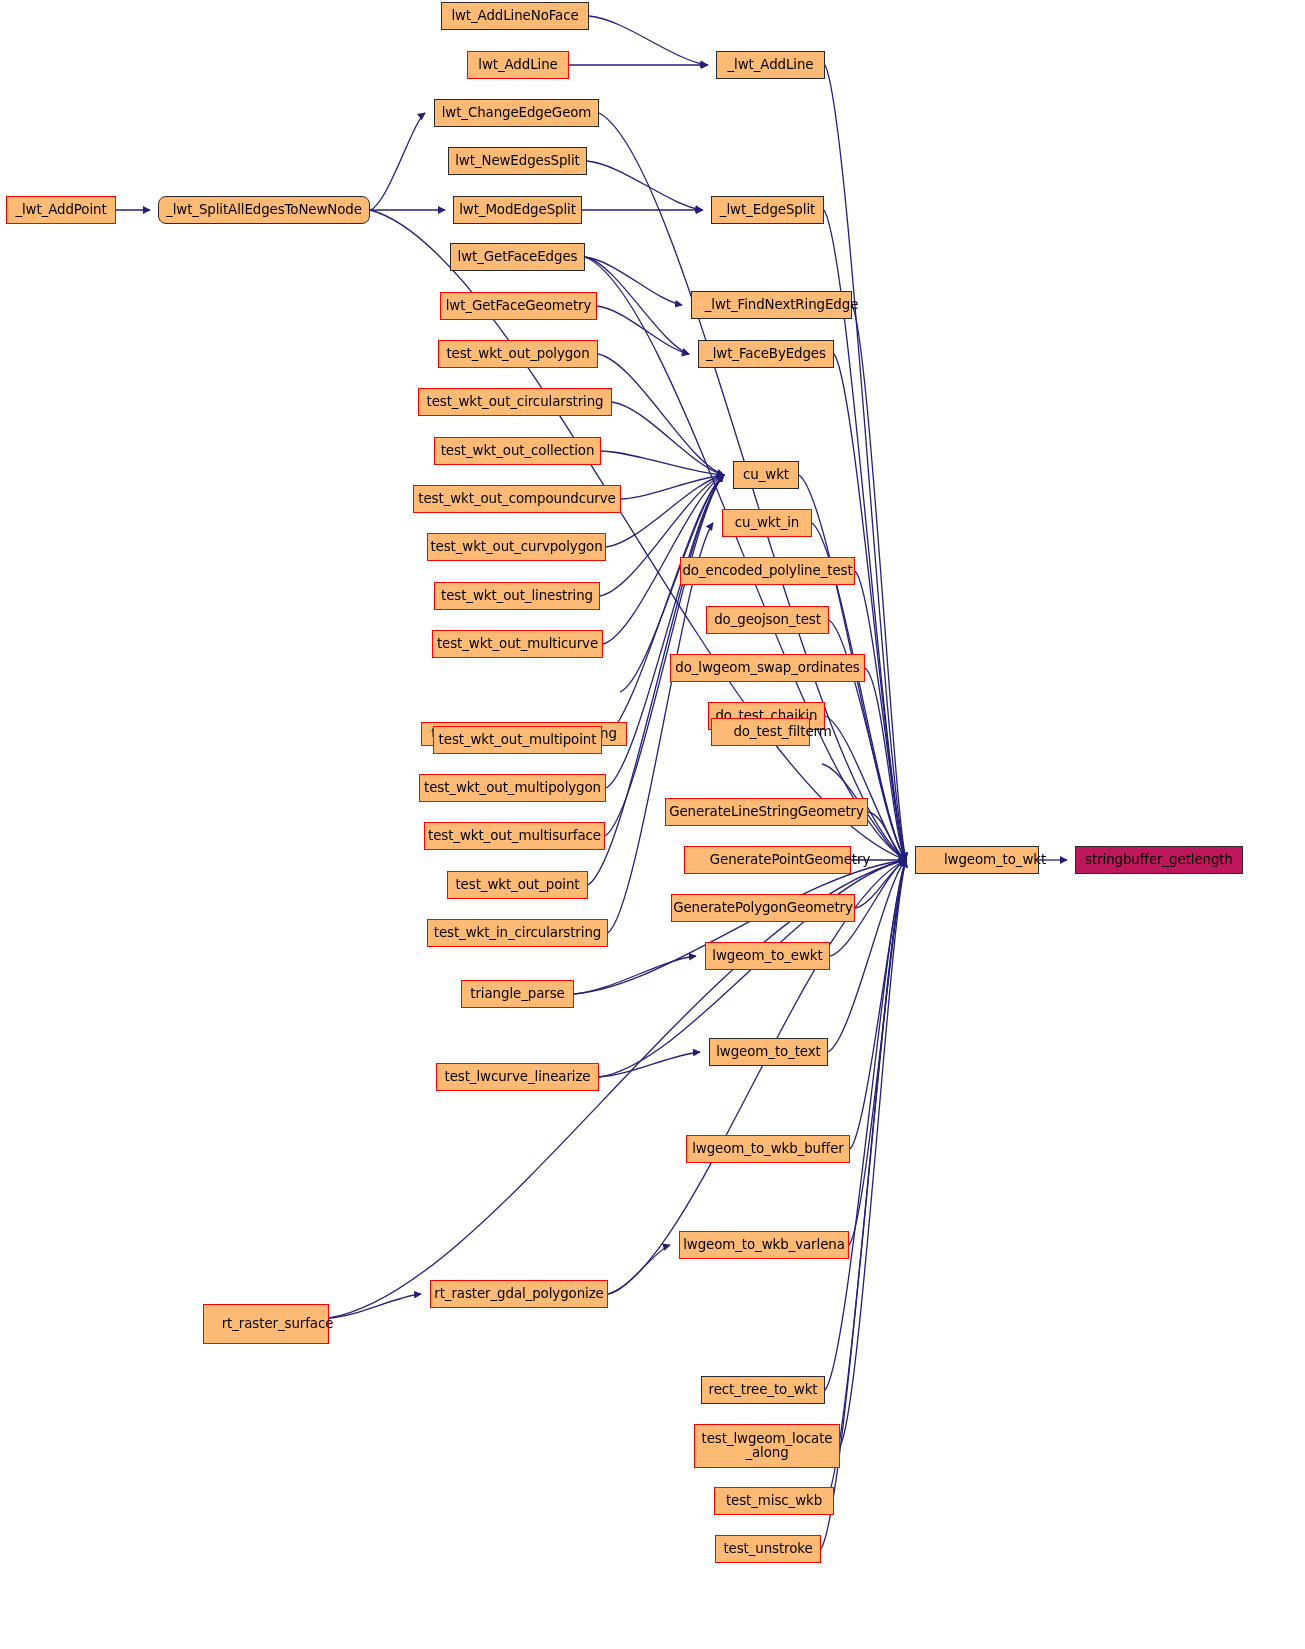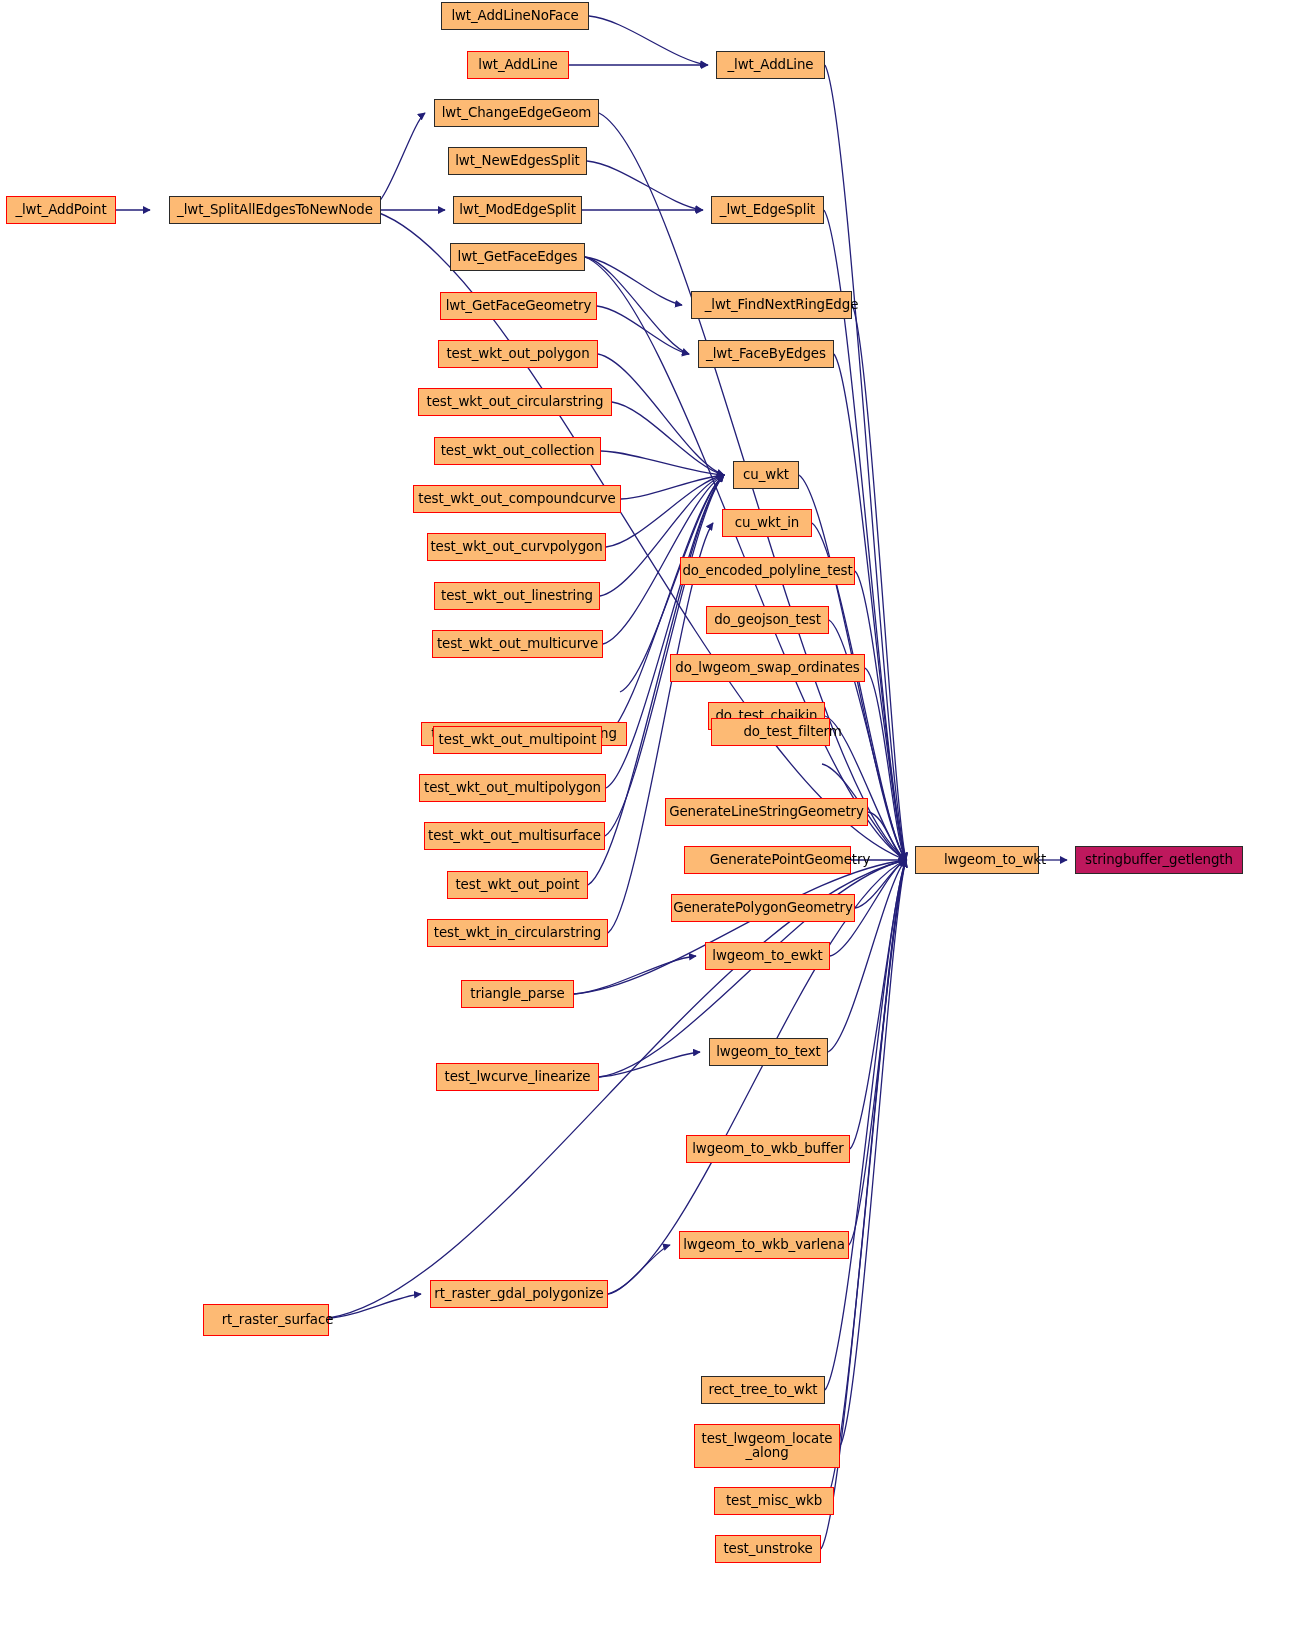--- a/index.html
+++ b/index.html
@@ -122,21 +122,21 @@
         <path d="M 1039 860 L 1067 860" marker-end="url(#arrow)"></path>
       </g>
   </svg>
   <div id="node-layer">
       <div class="node black" style="left: 441px; top: 2px; width: 148px; height: 28px;"><span>lwt_AddLineNoFace</span></div>
       <div class="node red" style="left: 467px; top: 51px; width: 102px; height: 28px;"><span>lwt_AddLine</span></div>
       <div class="node black" style="left: 716px; top: 51px; width: 109px; height: 28px;"><span>_lwt_AddLine</span></div>
       <div class="node black" style="left: 434px; top: 99px; width: 165px; height: 28px;"><span>lwt_ChangeEdgeGeom</span></div>
       <div class="node black" style="left: 448px; top: 147px; width: 139px; height: 28px;"><span>lwt_NewEdgesSplit</span></div>
       <div class="node red" style="left: 6px; top: 196px; width: 110px; height: 28px;"><span>_lwt_AddPoint</span></div>
-      <div class="node black" style="left: 169px; top: 196px; width: 212px; height: 28px;"><span>_lwt_SplitAllEdgesToNewNode</span></div>
+      <div class="node black" style="left: 158px; top: 196px; width: 212px; height: 28px; border-radius: 8px;"><span>_lwt_SplitAllEdgesToNewNode</span></div>
       <div class="node black" style="left: 453px; top: 196px; width: 129px; height: 28px;"><span>lwt_ModEdgeSplit</span></div>
       <div class="node black" style="left: 711px; top: 196px; width: 113px; height: 28px;"><span>_lwt_EdgeSplit</span></div>
       <div class="node black" style="left: 450px; top: 243px; width: 135px; height: 28px;"><span>lwt_GetFaceEdges</span></div>
       <div class="node black" style="left: 691px; top: 291px; width: 161px; height: 28px; padding-left: 20px;"><span>_lwt_FindNextRingEdge</span></div>
       <div class="node red" style="left: 440px; top: 292px; width: 157px; height: 28px;"><span>lwt_GetFaceGeometry</span></div>
       <div class="node black" style="left: 698px; top: 340px; width: 136px; height: 28px;"><span>_lwt_FaceByEdges</span></div>
       <div class="node red" style="left: 438px; top: 340px; width: 160px; height: 28px;"><span>test_wkt_out_polygon</span></div>
       <div class="node red" style="left: 418px; top: 388px; width: 194px; height: 28px;"><span>test_wkt_out_circularstring</span></div>
       <div class="node red" style="left: 434px; top: 437px; width: 167px; height: 28px;"><span>test_wkt_out_collection</span></div>
       <div class="node black" style="left: 733px; top: 461px; width: 66px; height: 28px;"><span>cu_wkt</span></div>
@@ -144,37 +144,37 @@
       <div class="node red" style="left: 722px; top: 509px; width: 90px; height: 28px;"><span>cu_wkt_in</span></div>
       <div class="node red" style="left: 427px; top: 533px; width: 179px; height: 28px;"><span>test_wkt_out_curvpolygon</span></div>
       <div class="node red" style="left: 680px; top: 557px; width: 175px; height: 28px;"><span>do_encoded_polyline_test</span></div>
       <div class="node red" style="left: 434px; top: 582px; width: 166px; height: 28px;"><span>test_wkt_out_linestring</span></div>
       <div class="node red" style="left: 706px; top: 606px; width: 123px; height: 28px;"><span>do_geojson_test</span></div>
       <div class="node red" style="left: 432px; top: 630px; width: 171px; height: 28px;"><span>test_wkt_out_multicurve</span></div>
       <div class="node red" style="left: 670px; top: 654px; width: 195px; height: 28px;"><span>do_lwgeom_swap_ordinates</span></div>
       <div class="node red" style="left: 421px; top: 678px; width: 206px; height: 24px; margin-top: 44px;"><span>test_wkt_out_multilinestring</span></div>
       <div class="node red" style="left: 708px; top: 702px; width: 117px; height: 28px;"><span>do_test_chaikin</span></div>
       <div class="node red" style="left: 433px; top: 726px; width: 169px; height: 28px;"><span>test_wkt_out_multipoint</span></div>
-      <div class="node red" style="left: 711px; top: 718px; width: 119px; height: 28px; padding-left: 44px;"><span>do_test_filterm</span></div>
+      <div class="node red" style="left: 711px; top: 718px; width: 99px; height: 28px; padding-left: 44px;"><span>do_test_filterm</span></div>
       <div class="node red" style="left: 419px; top: 774px; width: 187px; height: 28px;"><span>test_wkt_out_multipolygon</span></div>
       <div class="node red" style="left: 665px; top: 798px; width: 203px; height: 28px;"><span>GenerateLineStringGeometry</span></div>
       <div class="node red" style="left: 424px; top: 822px; width: 181px; height: 28px;"><span>test_wkt_out_multisurface</span></div>
       <div class="node black" style="left: 915px; top: 846px; width: 124px; height: 28px; padding-left: 36px;"><span>lwgeom_to_wkt</span></div>
       <div class="node highlight" style="left: 1075px; top: 846px; width: 168px; height: 28px;"><span>stringbuffer_getlength</span></div>
       <div class="node red" style="left: 684px; top: 846px; width: 167px; height: 28px; padding-left: 45px;"><span>GeneratePointGeometry</span></div>
       <div class="node red" style="left: 447px; top: 871px; width: 141px; height: 28px;"><span>test_wkt_out_point</span></div>
       <div class="node red" style="left: 671px; top: 894px; width: 184px; height: 28px;"><span>GeneratePolygonGeometry</span></div>
       <div class="node red" style="left: 427px; top: 919px; width: 181px; height: 28px;"><span>test_wkt_in_circularstring</span></div>
       <div class="node red" style="left: 705px; top: 942px; width: 125px; height: 28px;"><span>lwgeom_to_ewkt</span></div>
       <div class="node red" style="left: 461px; top: 980px; width: 113px; height: 28px;"><span>triangle_parse</span></div>
       <div class="node black" style="left: 709px; top: 1038px; width: 119px; height: 28px;"><span>lwgeom_to_text</span></div>
       <div class="node red" style="left: 436px; top: 1063px; width: 163px; height: 28px;"><span>test_lwcurve_linearize</span></div>
       <div class="node red" style="left: 686px; top: 1135px; width: 164px; height: 28px;"><span>lwgeom_to_wkb_buffer</span></div>
       <div class="node red" style="left: 679px; top: 1231px; width: 170px; height: 28px;"><span>lwgeom_to_wkb_varlena</span></div>
       <div class="node red" style="left: 430px; top: 1280px; width: 178px; height: 28px;"><span>rt_raster_gdal_polygonize</span></div>
-      <div class="node red" style="left: 203px; top: 1304px; width: 126px; height: 32px; padding-left: 23px;"><span>rt_raster_surface</span></div>
+      <div class="node red" style="left: 203px; top: 1304px; width: 126px; height: 40px; padding-left: 23px;"><span>rt_raster_surface</span></div>
       <div class="node black" style="left: 701px; top: 1376px; width: 124px; height: 28px;"><span>rect_tree_to_wkt</span></div>
       <div class="node red" style="left: 694px; top: 1424px; width: 146px; height: 44px;"><span>test_lwgeom_locate
 _along</span></div>
       <div class="node red" style="left: 714px; top: 1487px; width: 120px; height: 28px;"><span>test_misc_wkb</span></div>
       <div class="node red" style="left: 715px; top: 1535px; width: 106px; height: 28px;"><span>test_unstroke</span></div>
     </div>
 </div>
 
 </body></html>

